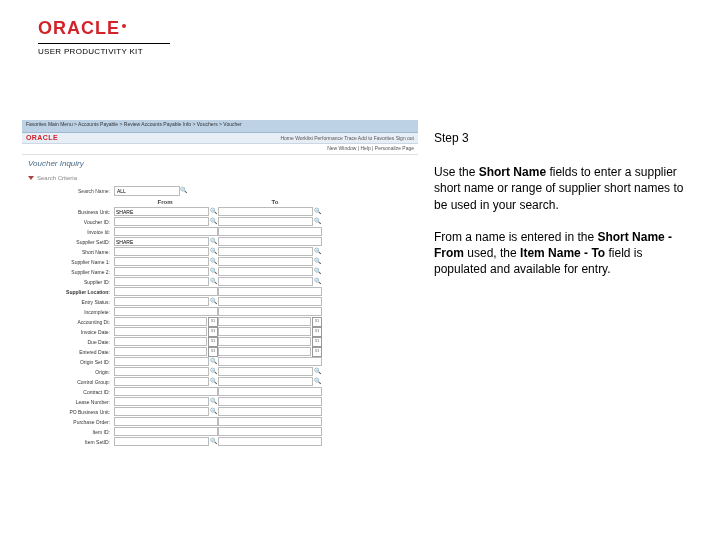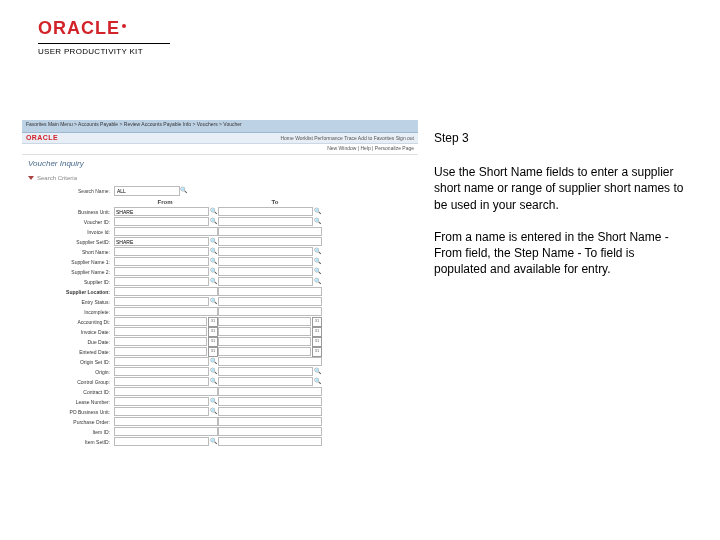--- a/index.html
+++ b/index.html
@@ -31,21 +31,21 @@
   .shot .row .lbl{width:78px;text-align:right;padding-right:4px;font-size:5px;color:#333;white-space:nowrap}
   .shot .row .fld{width:104px;display:flex;align-items:center}
   .shot .row input{flex:1;height:7px;border:1px solid #bbb;font-size:5px;padding:0 1px;background:#fff}
   .shot .row .lk{width:8px;height:8px;display:inline-flex;align-items:center;justify-content:center;font-size:6px;color:#666;margin-left:1px}
   .shot .row .cal{width:8px;height:8px;border:1px solid #999;font-size:4px;line-height:6px;text-align:center;margin-left:1px;color:#666}
   .shot .row.sec .lbl{font-weight:bold}
   
   .inst{position:absolute;left:434px;top:130px;width:254px;font-size:12px;line-height:1.35}
   .inst .step{margin-bottom:18px}
   .inst p{margin:0 0 16px 0}
-  .inst b{font-weight:normal}
+  .inst b{font-weight:bold}
 </style>
 </head>
 <body>
 
 <div class="page">
   <div class="logo-block">
     <span class="logo-oracle">ORACLE</span><span class="logo-dot"></span>
     <div class="logo-divider"></div>
     <div class="logo-tagline">USER PRODUCTIVITY KIT</div>
   </div>
@@ -319,16 +319,16 @@
         </div>
     </div>
   </div>
 
   <div class="inst">
     <div class="step">Step 3</div>
     <p>
       <span>Use the </span><b>Short Name</b><span> fields to enter a supplier short name or range of supplier short names to be used in your search.</span>
     </p>
     <p>
-      <span>From a name is entered in the </span><b>Short Name - From</b><span> field, the </span><b>Step Name - To</b><span> field is populated and available for entry.</span>
+      <span>From a name is entered in the </span><b>Short Name - From</b><span> used, the </span><b>Item Name - To</b><span> field is populated and available for entry.</span>
     </p>
   </div>
 </div>
 
 </body></html>

